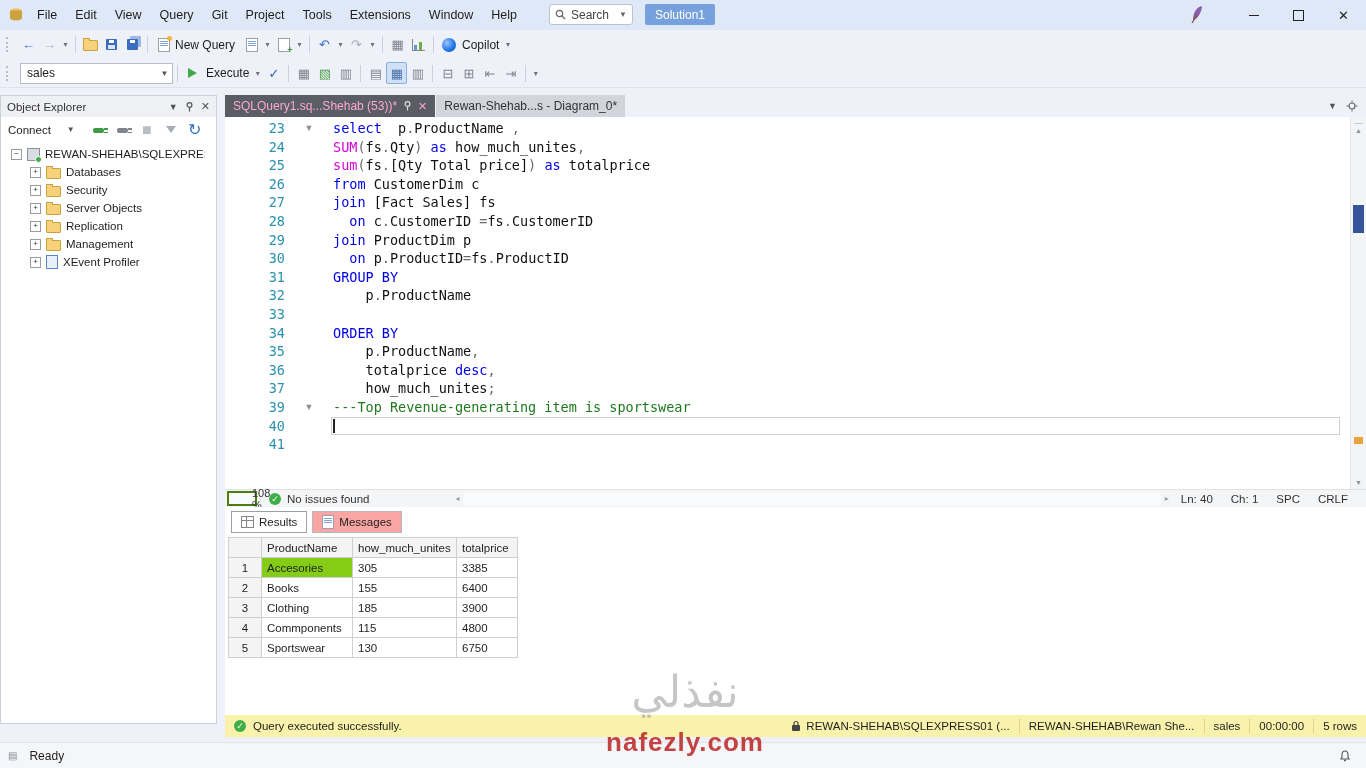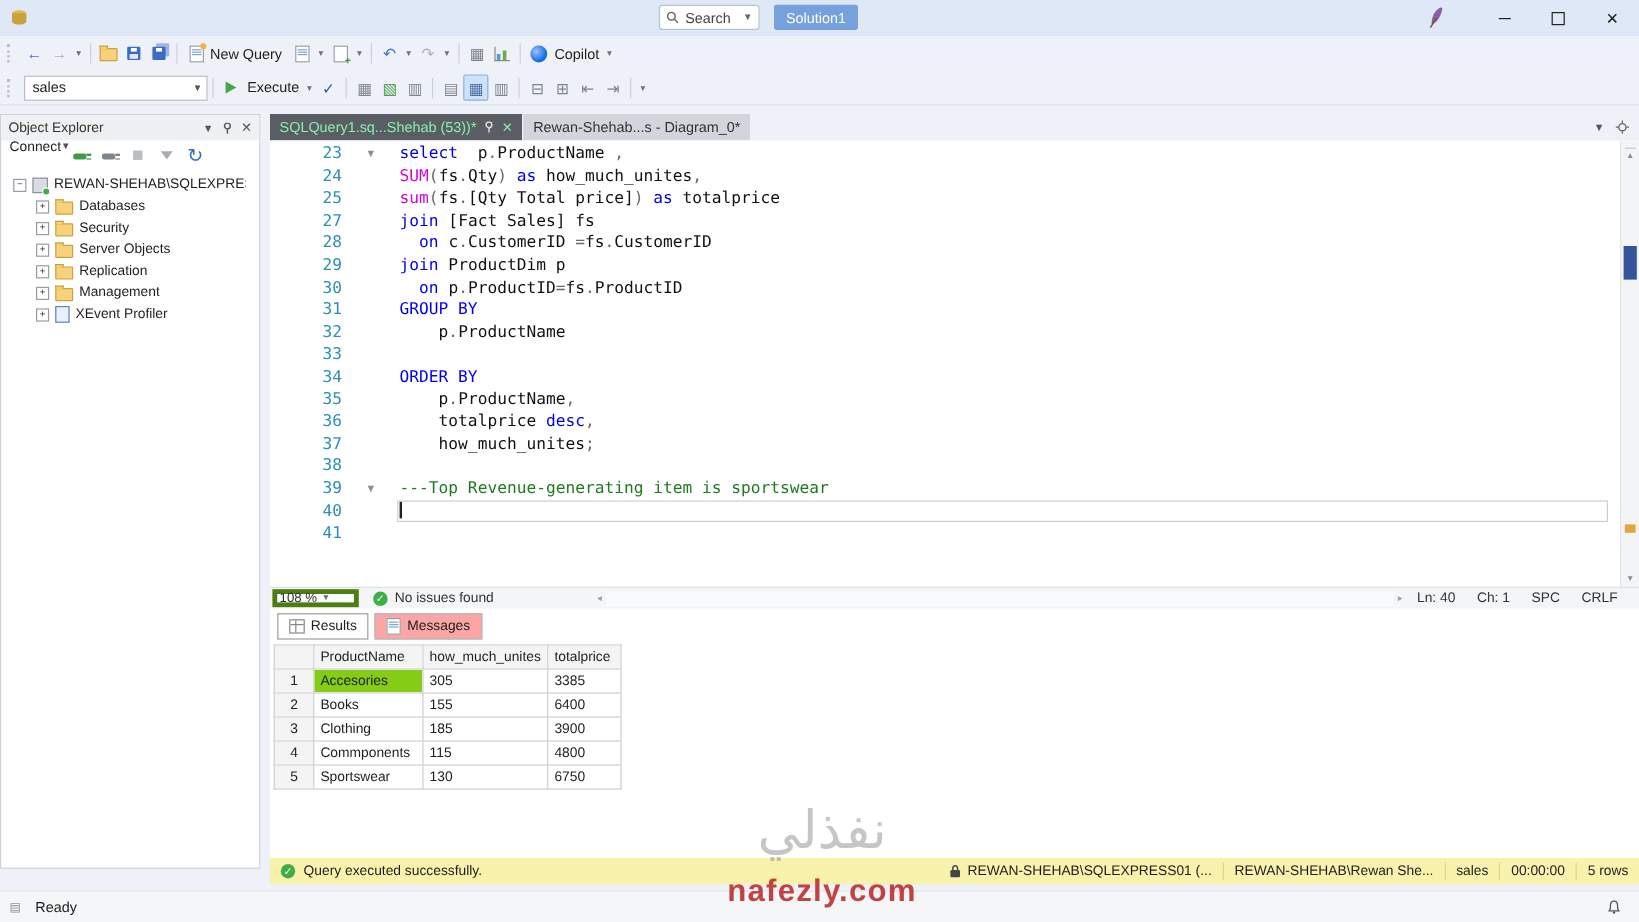--- a/index.html
+++ b/index.html
@@ -61,56 +61,56 @@
   .s-server{width:11px;height:11px;background:#d9dde3;border:1px solid #8d939c;position:relative;display:inline-block;}
   .s-server::after{content:"";position:absolute;right:-3px;bottom:-3px;width:5px;height:5px;border-radius:50%;background:#3fae49;border:1px solid #fff;}
   .s-xevent{width:10px;height:12px;background:#e8f0fb;border:1px solid #5b84c2;position:relative;display:inline-block;}
   .s-rgrid{width:11px;height:10px;border:1px solid #888;position:relative;display:inline-block;background:#fff;}
   .s-rgrid::before{content:"";position:absolute;left:0;right:0;top:3px;height:1px;background:#888;}
   .s-rgrid::after{content:"";position:absolute;top:0;bottom:0;left:4px;width:1px;background:#888;}
   
   .oe{position:absolute;left:0;top:95px;width:217px;height:629px;background:#fff;border:1px solid #ccd0d8;box-sizing:border-box;}
   .oe-title{height:21px;background:#eef0f3;display:flex;align-items:center;padding:0 6px;font-size:11.5px;color:#333;}
   .oe-title-icons{margin-left:auto;display:flex;gap:7px;color:#555;font-size:9px;align-items:center;}
-  .oe-connect{height:25px;display:flex;gap:0;padding:0 7px;}
+  .oe-connect{height:25px;display:flex;align-items:center;gap:16px;padding:0 7px;}
   .connect-label{font-size:11.5px;}
   .connect-caret{font-size:8px;color:#555;}
   .oe-icon{display:flex;align-items:center;justify-content:center;min-width:16px;}
   .tree{padding-top:3px;}
   .tree-row{height:18px;display:flex;align-items:center;font-size:11.5px;gap:5px;white-space:nowrap;}
   .tree-root{padding-left:10px;}
   .tree-child{padding-left:29px;}
   .expander{width:9px;height:9px;border:1px solid #989ca4;font-size:8px;line-height:7px;text-align:center;color:#333;background:#fff;flex:none;box-sizing:content-box;}
   .tree-label{overflow:hidden;text-overflow:clip;}
   .root-label{max-width:160px;}
   
   .tabstrip{position:absolute;left:225px;top:95px;right:0;height:22px;display:flex;gap:1px;}
   .etab{display:flex;align-items:center;font-size:12px;padding:0 8px;gap:6px;cursor:default;}
-  .etab.active{background:#5a5d64;color:#86efac;}
+  .etab.active{background:#5a5d64;color:#f9a8d4;}
   .etab.inactive{background:#d2d5dc;color:#333;}
   .tab-close{font-size:11px;}
   .tabstrip-icons{position:absolute;right:8px;top:0;height:22px;display:flex;align-items:center;gap:9px;color:#555;}
   
   .editor{position:absolute;left:225px;top:117px;right:0;height:372px;background:#fff;overflow:hidden;padding-top:2px;box-sizing:border-box;}
   .ed-line{display:flex;height:18.6px;position:relative;}
   .ln{width:60px;flex:none;text-align:right;color:#2b91af;font:13.5px/18.6px "DejaVu Sans Mono",monospace;}
   .fold{width:48px;flex:none;text-align:center;color:#8a8f96;font-size:9px;line-height:18.6px;}
   .code{font:13.5px/18.6px "DejaVu Sans Mono",monospace;white-space:pre;}
   .tk-kw{color:#0000e8;} .tk-fn{color:#d600d6;} .tk-op{color:#6a6a6a;} .tk-pl{color:#111;} .tk-cm{color:#1f7a1f;}
   .ed-line.current::after{content:"";position:absolute;left:106px;right:26px;top:0;height:16.5px;border:1px solid #cfcfcf;pointer-events:none;}
   .caret-bar{display:inline-block;width:1.5px;height:14px;background:#222;vertical-align:-2px;}
   .vscroll{position:absolute;right:0;top:117px;width:16px;height:372px;background:#f3f4f6;border-left:1px solid #e4e5e8;box-sizing:border-box;}
   .vs-arrow{height:13px;text-align:center;font-size:7px;color:#8a8f96;line-height:13px;}
   .vs-arrow.bottom{position:absolute;bottom:0;left:0;right:0;}
   .vs-grip{height:6px;border-bottom:1px solid #c8c8c8;margin:0 3px;}
   .vs-thumb{position:absolute;left:2px;top:88px;width:11px;height:28px;background:#35549a;}
   .vs-mark-orange{position:absolute;left:3px;top:320px;width:9px;height:7px;background:#e8a33d;}
   
   .edstatus{position:absolute;left:225px;top:489px;right:0;height:18px;background:#f4f5f7;display:flex;align-items:center;font-size:11px;color:#333;border-top:1px solid #e2e2e2;box-sizing:border-box;}
-  .zoom-box{width:72px;height:15px;border:4px solid #4d7c0f;margin-left:2px;display:flex;align-items:center;padding-left:2px;background:#fafbfc;gap:4px;box-sizing:border-box;}
+  .zoom-box{width:30px;height:15px;border:2px solid #4d7c0f;margin-left:2px;display:flex;align-items:center;padding-left:23px;background:#fafbfc;gap:4px;box-sizing:border-box;}
   .zoom-caret{font-size:7px;color:#666;}
   .check-circle{width:12px;height:12px;border-radius:50%;background:#3fae49;color:#fff;font-size:9px;line-height:12px;text-align:center;flex:none;}
   .issues-label{font-size:11.5px;margin-left:6px;}
   .edstatus .check-circle{margin-left:12px;}
   .hs-arrow{color:#9aa0a8;font-size:8px;}
   .hs-left{margin-left:86px;}
   .hs-track{flex:1;height:12px;margin:0 4px;background:#fafbfc;}
   .pos-item{margin-right:18px;font-size:11.5px;}
   
   .results{position:absolute;left:225px;top:507px;right:0;height:208px;background:#fff;}
@@ -144,20 +144,32 @@
 
 <div id="app">
 
   <div class="titlebar">
     <span class="app-icon">
       <svg width="16" height="16" viewBox="0 0 16 16">
           <ellipse cx="8" cy="4" rx="6" ry="2.4" fill="#e8b64c"></ellipse>
           <path d="M2 4 v7 a6 2.4 0 0 0 12 0 v-7" fill="#caa23f"></path>
         </svg>
     </span>
+    <div class="menubar">
+        <span class="menu-item">File</span>
+        <span class="menu-item">Edit</span>
+        <span class="menu-item">View</span>
+        <span class="menu-item">Query</span>
+        <span class="menu-item">Git</span>
+        <span class="menu-item">Project</span>
+        <span class="menu-item">Tools</span>
+        <span class="menu-item">Extensions</span>
+        <span class="menu-item">Window</span>
+        <span class="menu-item">Help</span>
+      </div>
     <div class="search-box">
       <svg width="11" height="11" viewBox="0 0 11 11">
           <circle cx="4.5" cy="4.5" r="3.2" fill="none" stroke="#666" stroke-width="1.2"></circle>
           <line x1="7" y1="7" x2="10" y2="10" stroke="#666" stroke-width="1.2"></line>
         </svg>
       <span>Search</span>
       <span class="search-caret">▼</span>
     </div>
     <div class="solution-chip">
       <span>Solution1</span>
@@ -357,20 +369,25 @@
         <span class="ln">24</span>
         <span class="fold"></span>
         <span class="code"><span class="tk-fn">SUM</span><span class="tk-op">(</span><span class="tk-pl">fs</span><span class="tk-op">.</span><span class="tk-pl">Qty</span><span class="tk-op">)</span><span class="tk-pl"> </span><span class="tk-kw">as</span><span class="tk-pl"> how_much_unites</span><span class="tk-op">,</span></span>
       </div>
       <div class="ed-line">
         <span class="ln">25</span>
         <span class="fold"></span>
         <span class="code"><span class="tk-fn">sum</span><span class="tk-op">(</span><span class="tk-pl">fs</span><span class="tk-op">.</span><span class="tk-pl">[Qty Total price]</span><span class="tk-op">)</span><span class="tk-pl"> </span><span class="tk-kw">as</span><span class="tk-pl"> totalprice</span></span>
       </div>
       <div class="ed-line">
+        <span class="ln">26</span>
+        <span class="fold"></span>
+        <span class="code"><span class="tk-kw">from</span><span class="tk-pl"> CustomerDim c</span></span>
+      </div>
+      <div class="ed-line">
         <span class="ln">27</span>
         <span class="fold"></span>
         <span class="code"><span class="tk-kw">join</span><span class="tk-pl"> [Fact Sales] fs</span></span>
       </div>
       <div class="ed-line">
         <span class="ln">28</span>
         <span class="fold"></span>
         <span class="code"><span class="tk-pl">  </span><span class="tk-kw">on</span><span class="tk-pl"> c</span><span class="tk-op">.</span><span class="tk-pl">CustomerID </span><span class="tk-op">=</span><span class="tk-pl">fs</span><span class="tk-op">.</span><span class="tk-pl">CustomerID</span></span>
       </div>
       <div class="ed-line">
@@ -410,25 +427,20 @@
       </div>
       <div class="ed-line">
         <span class="ln">36</span>
         <span class="fold"></span>
         <span class="code"><span class="tk-pl">    totalprice </span><span class="tk-kw">desc</span><span class="tk-op">,</span></span>
       </div>
       <div class="ed-line">
         <span class="ln">37</span>
         <span class="fold"></span>
         <span class="code"><span class="tk-pl">    how_much_unites</span><span class="tk-op">;</span></span>
-      </div>
-      <div class="ed-line">
-        <span class="ln">38</span>
-        <span class="fold"></span>
-        <span class="code"></span>
       </div>
       <div class="ed-line">
         <span class="ln">39</span>
         <span class="fold">▼</span>
         <span class="code"><span class="tk-cm">---Top Revenue-generating item is sportswear</span></span>
       </div>
       <div class="ed-line current">
         <span class="ln">40</span>
         <span class="fold"></span>
         <span class="code"><span class="caret-bar"></span></span>

